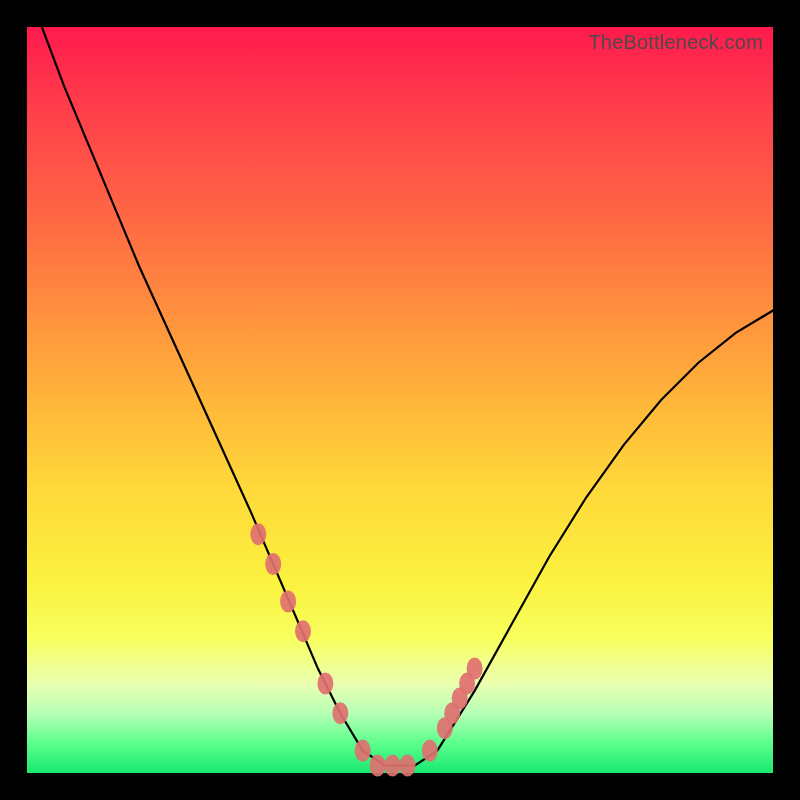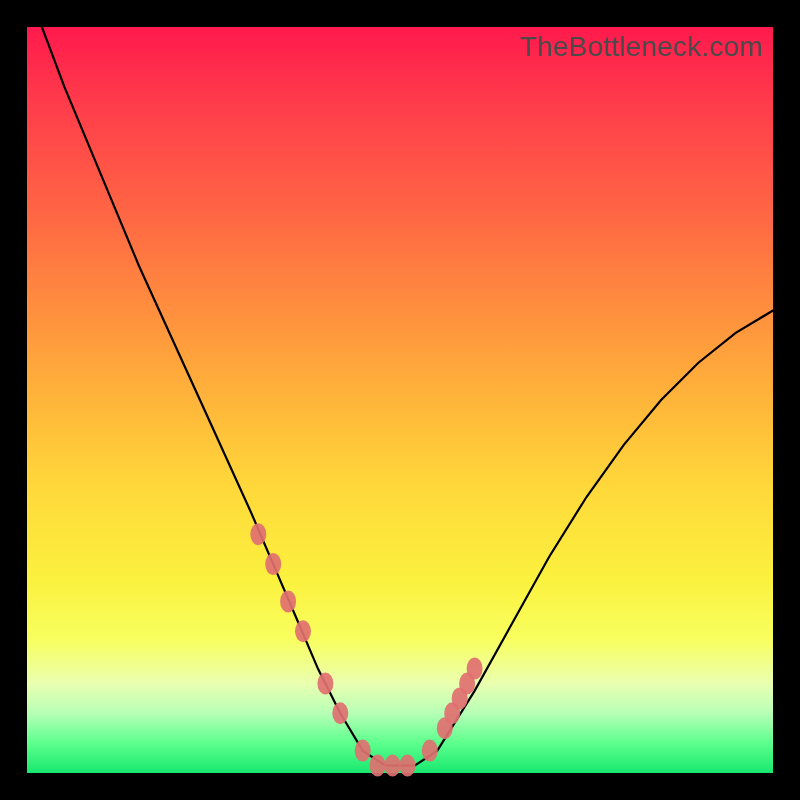--- a/index.html
+++ b/index.html
@@ -38,21 +38,21 @@
       #b6ffb6 92%,
       #5cff8c 96%,
       #18e86f 100%
     );
   }
   .watermark {
     position: absolute;
     top: 4px;
     right: 10px;
     color: #4a4a4a;
-    font-size: 28px;
+    font-size: 20px;
     font-weight: 500;
     letter-spacing: 0.2px;
     pointer-events: none;
   }
   svg.overlay {
     position: absolute;
     left: 0;
     top: 0;
     width: 746px;
     height: 746px;

